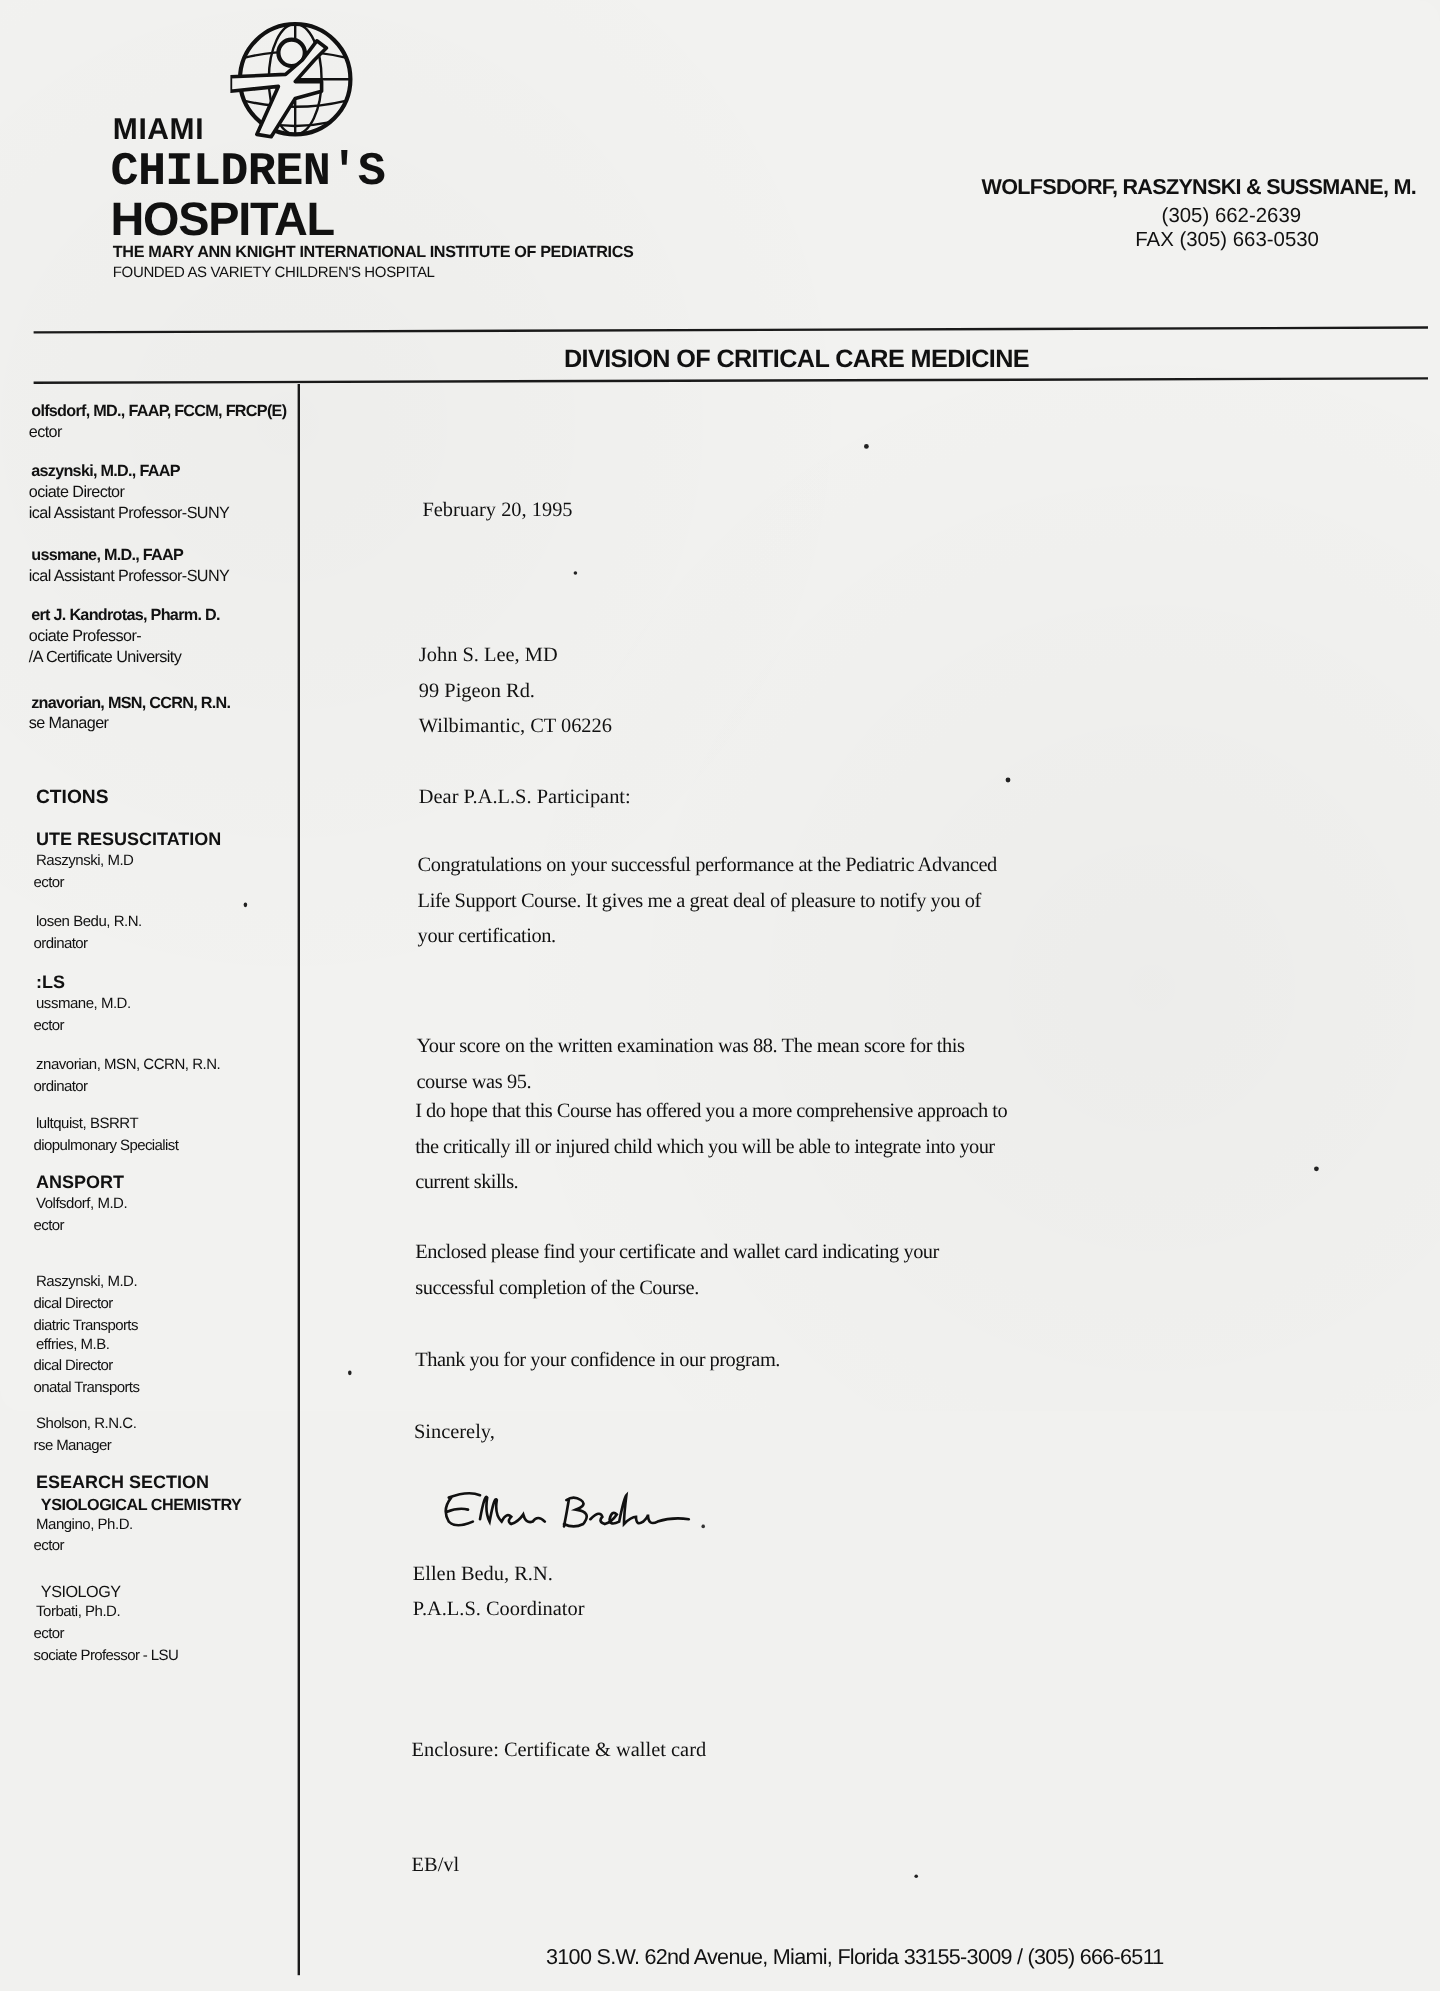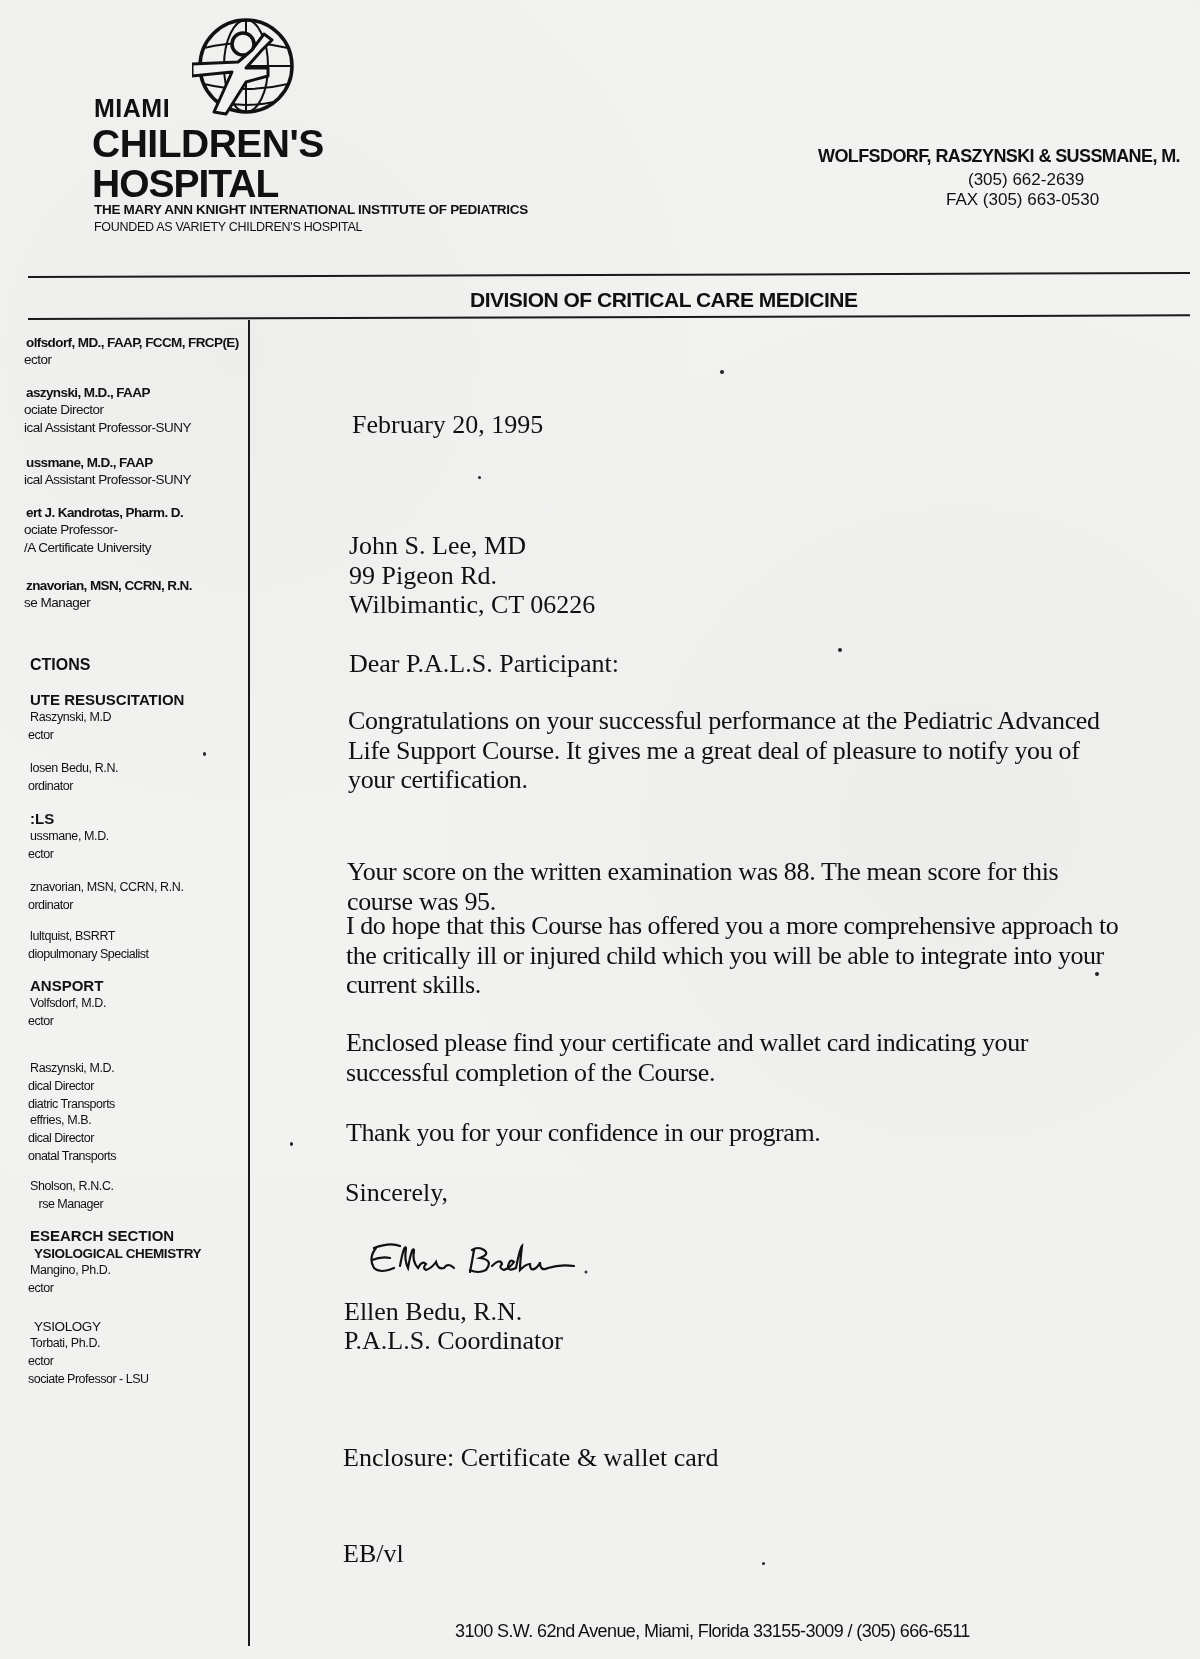--- a/index.html
+++ b/index.html
@@ -34,21 +34,21 @@
       position: absolute;
       left: 94px; top: 94px;
       font-family: "Liberation Sans", sans-serif;
       font-weight: bold;
       font-size: 25px;
       letter-spacing: 0.5px;
     }
     .hosp-childrens {
       position: absolute;
       left: 92px; top: 124px;
-      font-family: Liberation Sans, sans-serif;
+      font-family: Liberation Mono, monospace;
       font-weight: bold;
       font-size: 39px;
       letter-spacing: -0.5px;
       line-height: 1;
     }
     .hosp-hospital {
       position: absolute;
       left: 92px; top: 164px;
       font-family: "Liberation Sans", sans-serif;
       font-weight: bold;
@@ -168,21 +168,21 @@
       letter-spacing: -0.4px;
       line-height: 17px;
       margin-left: -10px;
       display: block;
     }
     .lower .staff-name { font-weight: normal; letter-spacing: -0.4px; }
     
     .letter {
       position: absolute;
       font-family: "Liberation Serif", serif;
-      font-size: 26px;
+      font-size: 17px;
       color: #111;
     }
     .letter p {
       margin: 0;
       position: absolute;
       white-space: pre-line;
       line-height: 29.5px;
     }
     .signature {
       position: absolute;
@@ -296,21 +296,21 @@
     <div class="staff-block lower" style="top:712px; left:44px;">
       <span class="staff-name" style="font-size:12.5px;margin-top:14px;">Raszynski, M.D.</span>
       <span class="staff-line" style="font-size:12.5px;">dical Director</span>
       <span class="staff-line" style="font-size:12.5px;">diatric Transports</span>
     </div>
     <div class="staff-block lower" style="top:778px; left:44px;">
       <span class="staff-name" style="font-size:12.5px;">effries, M.B.</span>
       <span class="staff-line" style="font-size:12.5px;">dical Director</span>
       <span class="staff-line" style="font-size:12.5px;">onatal Transports</span>
     </div>
-    <div class="staff-block lower" style="top:844px; left:44px;text-align:center;">
+    <div class="staff-block lower" style="top:844px; left:44px;">
       <span class="staff-name" style="font-size:12.5px;">Sholson, R.N.C.</span>
       <span class="staff-line" style="font-size:12.5px;">rse Manager</span>
     </div>
 
     <div class="staff-block lower" style="top:893px; left:44px;">
       <span class="section-head" style="font-size:15px;">ESEARCH SECTION</span>
       <span class="sub-head" style="font-size:13.5px;">YSIOLOGICAL CHEMISTRY</span>
       <span class="staff-name" style="font-size:12.5px;">Mangino, Ph.D.</span>
       <span class="staff-line" style="font-size:12.5px;">ector</span>
     </div>

